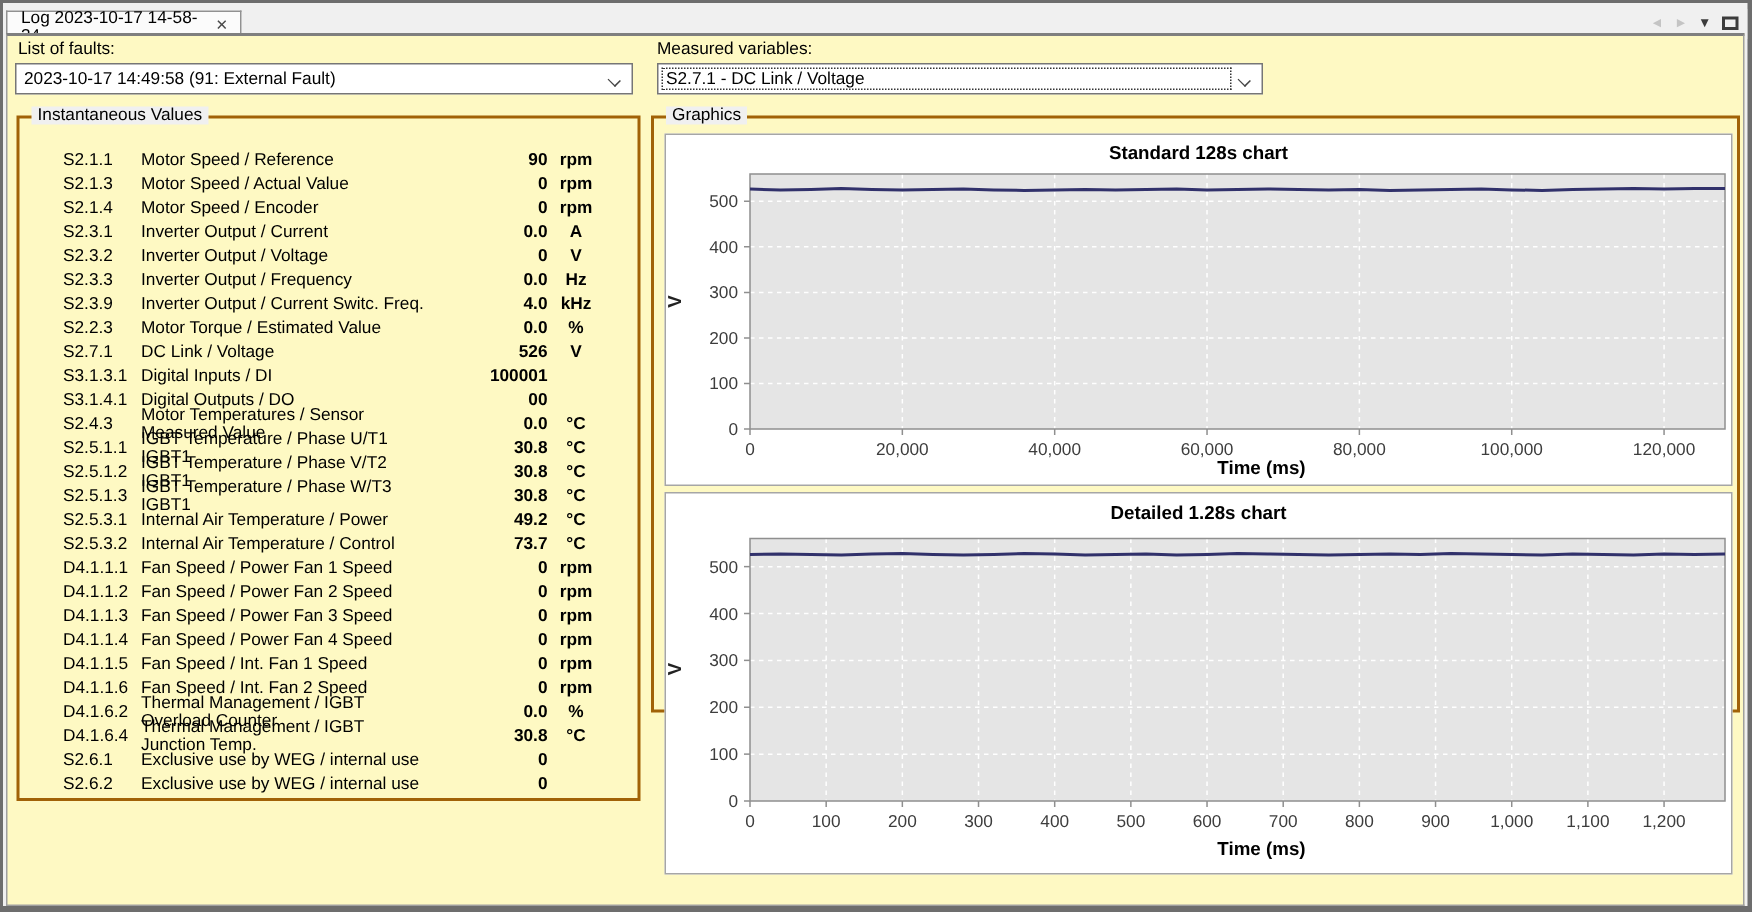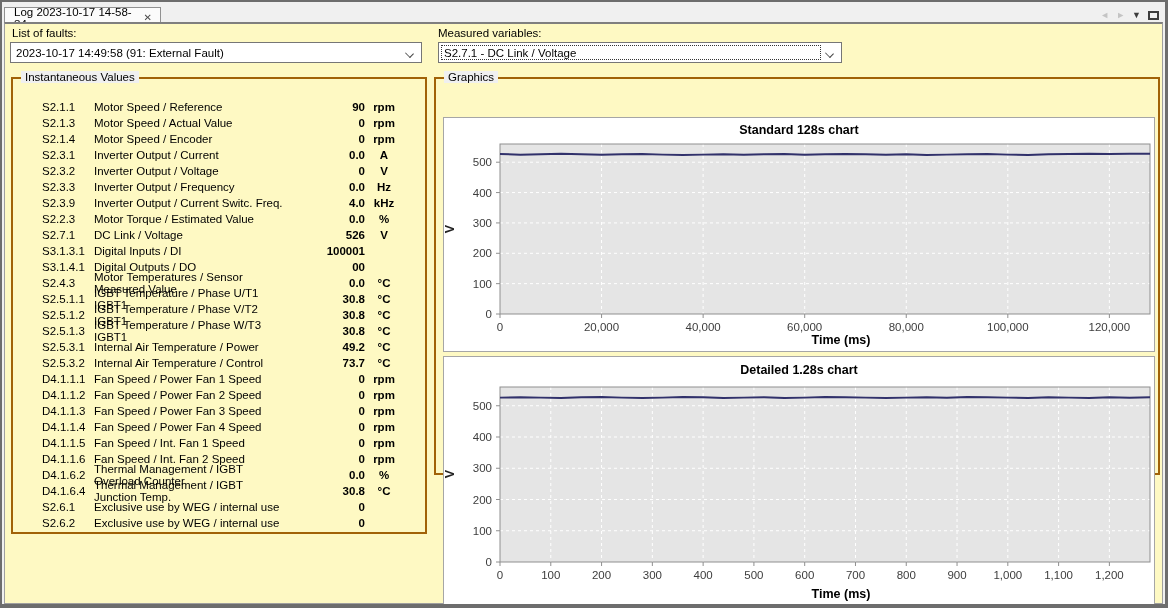--- a/index.html
+++ b/index.html
@@ -32,21 +32,21 @@
   .groupbox > .gb-title { position: absolute; top: -8px; left: 8px; background: #f0f0f0;
                           padding: 0 4px; font-size: 11.5px; color: #000; }
   
   .ivlist { position: absolute; left: 0; right: 0; top: 20px; }
   .ivrow { display: flex; height: 16px; align-items: center; font-size: 11.5px; color: #000; }
   .c-code { width: 52px; margin-left: 29px; }
   .c-desc { flex: 1; }
   .c-val  { width: 80px; text-align: right; font-weight: bold; }
   .c-unit { width: 30px; margin-left: 4px; margin-right: 26px; text-align: center; font-weight: bold; }
   
-  .chart-panel { position: absolute; left: 7px; width: 712px; background: #ffffff; border: 1px solid #a6a6a6; margin-top: 28px; }
+  .chart-panel { position: absolute; left: 7px; width: 712px; background: #ffffff; border: 1px solid #a6a6a6; }
   .chart-title { position: absolute; left: 0; right: 0; text-align: center; font-size: 12.5px; font-weight: bold; color: #000; }
   .chart-xlabel { position: absolute; left: 72px; width: 650px; text-align: center; font-size: 12.5px; font-weight: bold; color: #000; }
   .chart-ylabel { position: absolute; left: 2px; font-size: 12.5px; font-weight: bold; color: #222; transform: rotate(-90deg); }
   svg text { font-family: "Liberation Sans", sans-serif; }
   svg { position: absolute; left: 0; top: 0; }
 </style>
 </head>
 <body>
 
 <div class="window">

